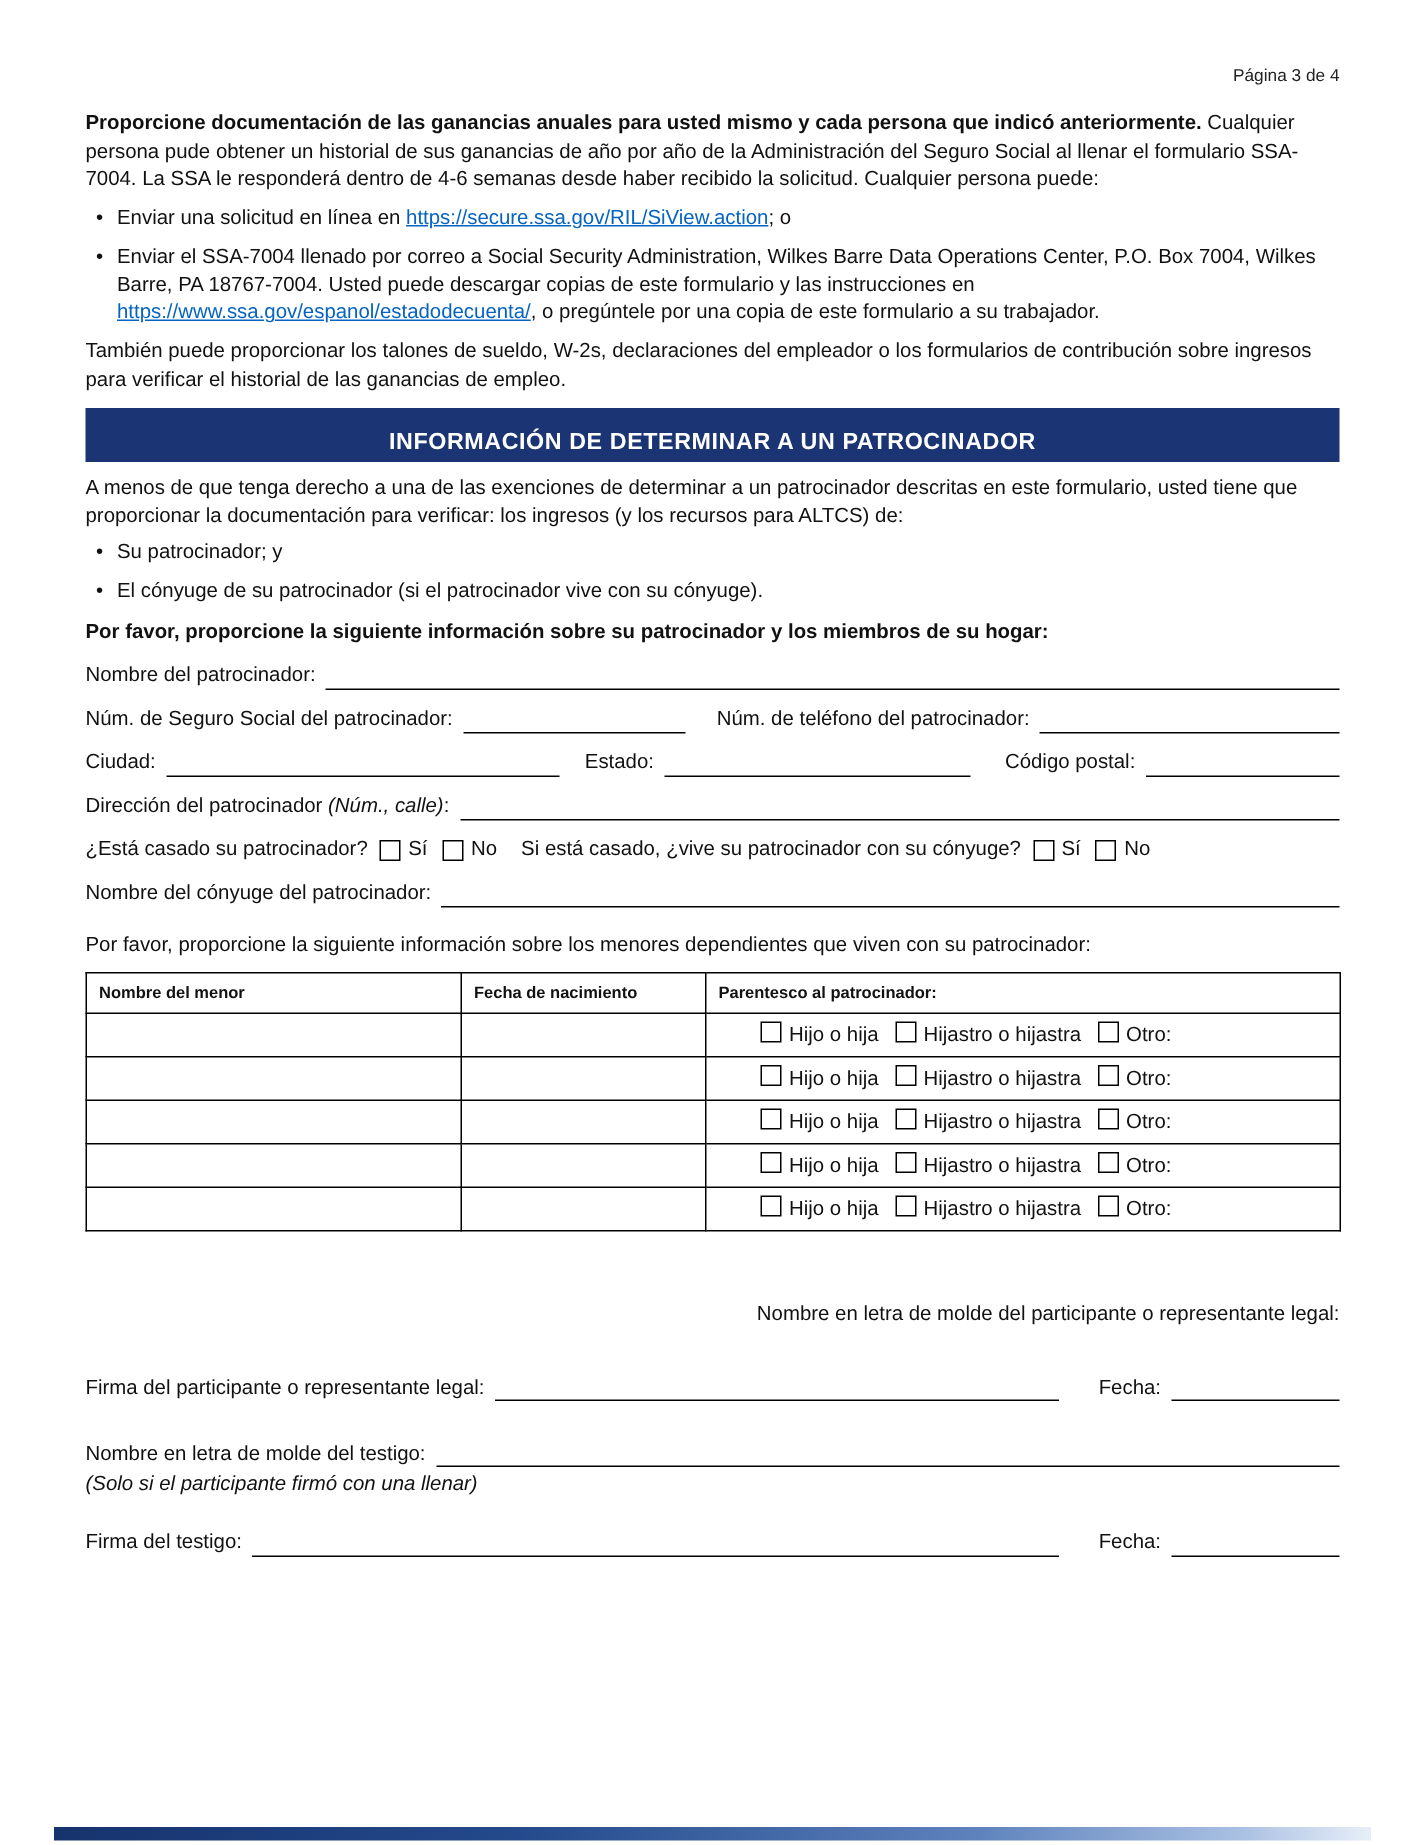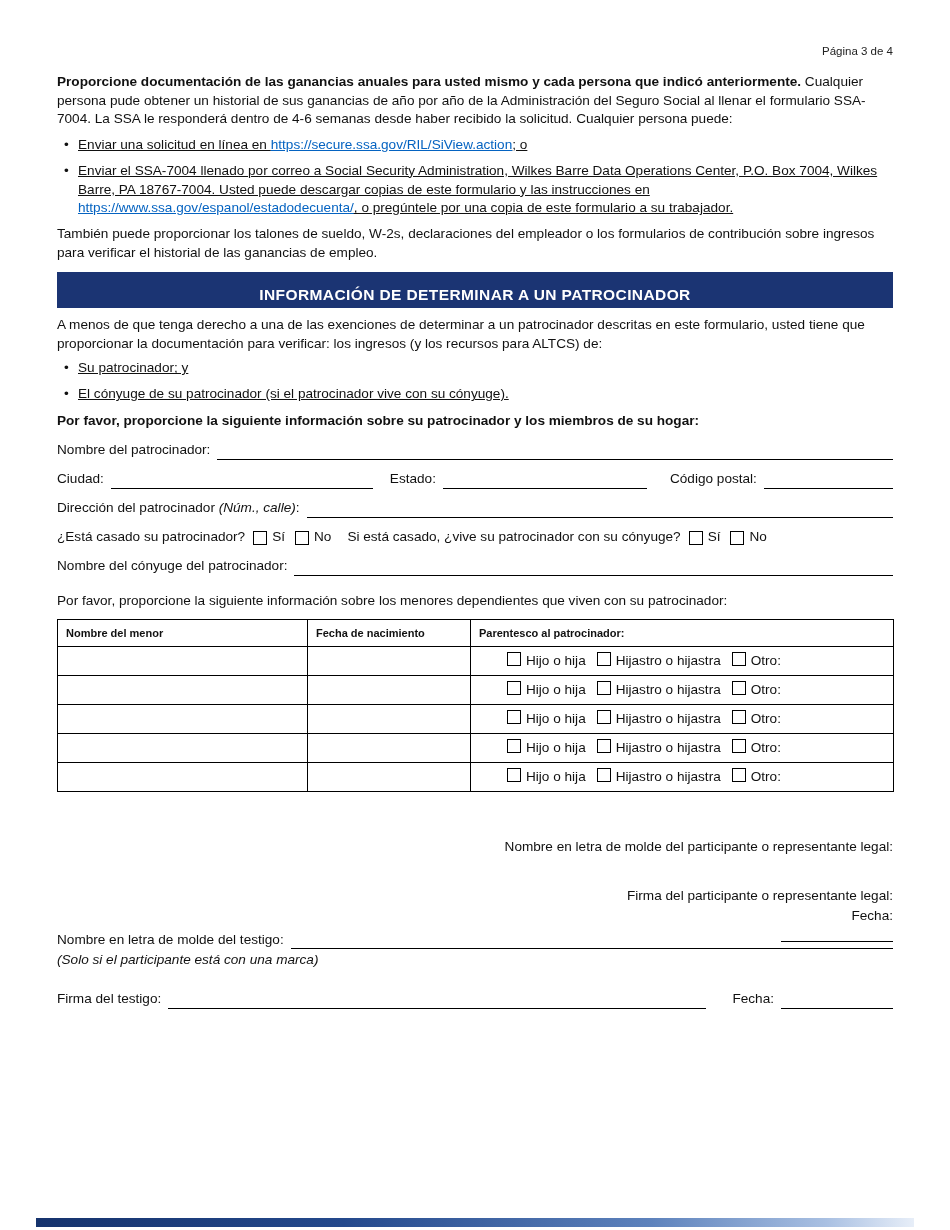--- a/index.html
+++ b/index.html
@@ -30,21 +30,20 @@
   a.link, .link {
     color: #0563C1;
     text-decoration: underline;
     cursor: pointer;
   }
 
   .bullet {
     position: relative;
     padding-left: 21px;
     margin: 6px 0 7px 0;
-    text-decoration: underline;
   }
   .bullet::before {
     content: "\2022";
     position: absolute;
     left: 7px;
     top: 0;
   }
 
   .banner {
     background: #1b3473;
@@ -110,21 +109,21 @@
   }
   table.minors td { height: 24px; padding-left: 36px; }
   col.c1 { width: 250px; }
   col.c2 { width: 163px; }
   col.c3 { width: 423px; }
   td .cb { margin: 0 5px 0 0; }
   td .opt { margin-right: 11px; white-space: nowrap; }
 
   
   .sig1 { margin-top: 46px; flex-direction: column; }
-  .sig2 { margin-top: 31px; flex-direction: column; }
+  .sig2 { margin-top: 31px; }
   .sig3 { margin-top: 26px; }
   .sig4 { margin-top: 21px; }
   .note-italic {
     font-style: italic;
     margin-top: 2px;
   }
   .fecha-lbl { margin-left: 26px; }
   .uline.date { width: 112px; flex: 0 0 auto; }
 
   
@@ -158,20 +157,26 @@
   <div class="bullet">Su patrocinador; y</div>
   <div class="bullet">El cónyuge de su patrocinador (si el patrocinador vive con su cónyuge).</div>
 
   <p class="provide-bold">Por favor, proporcione la siguiente información sobre su patrocinador y los miembros de su hogar:</p>
 
   <div class="fline">
     <span class="lbl">Nombre del patrocinador:</span>
     <span class="uline"></span>
   </div>
 
+  <div class="fline">
+    <span class="lbl">Núm. de Seguro Social del patrocinador:</span>
+    <span class="uline fixed" style="width:148px"></span>
+    <span class="lbl" style="margin-left:21px">Núm. de teléfono del patrocinador:</span>
+    <span class="uline"></span>
+  </div>
 
   <div class="fline">
     <span class="lbl">Ciudad:</span>
     <span class="uline fixed" style="width:262px"></span>
     <span class="lbl" style="margin-left:17px">Estado:</span>
     <span class="uline fixed" style="width:204px"></span>
     <span class="lbl" style="margin-left:23px">Código postal:</span>
     <span class="uline"></span>
   </div>
 
@@ -250,21 +255,21 @@
     <span class="lbl">Firma del participante o representante legal:</span>
     <span class="uline"></span>
     <span class="lbl fecha-lbl">Fecha:</span>
     <span class="uline date"></span>
   </div>
 
   <div class="fline sig3">
     <span class="lbl">Nombre en letra de molde del testigo:</span>
     <span class="uline"></span>
   </div>
-  <div class="note-italic">(Solo si el participante está con una marca)</div>
+  <div class="note-italic">(Solo si el participante firmó con una llenar)</div>
 
   <div class="fline sig4">
     <span class="lbl">Firma del testigo:</span>
     <span class="uline"></span>
     <span class="lbl fecha-lbl">Fecha:</span>
     <span class="uline date"></span>
   </div>
 
 </div>
 

